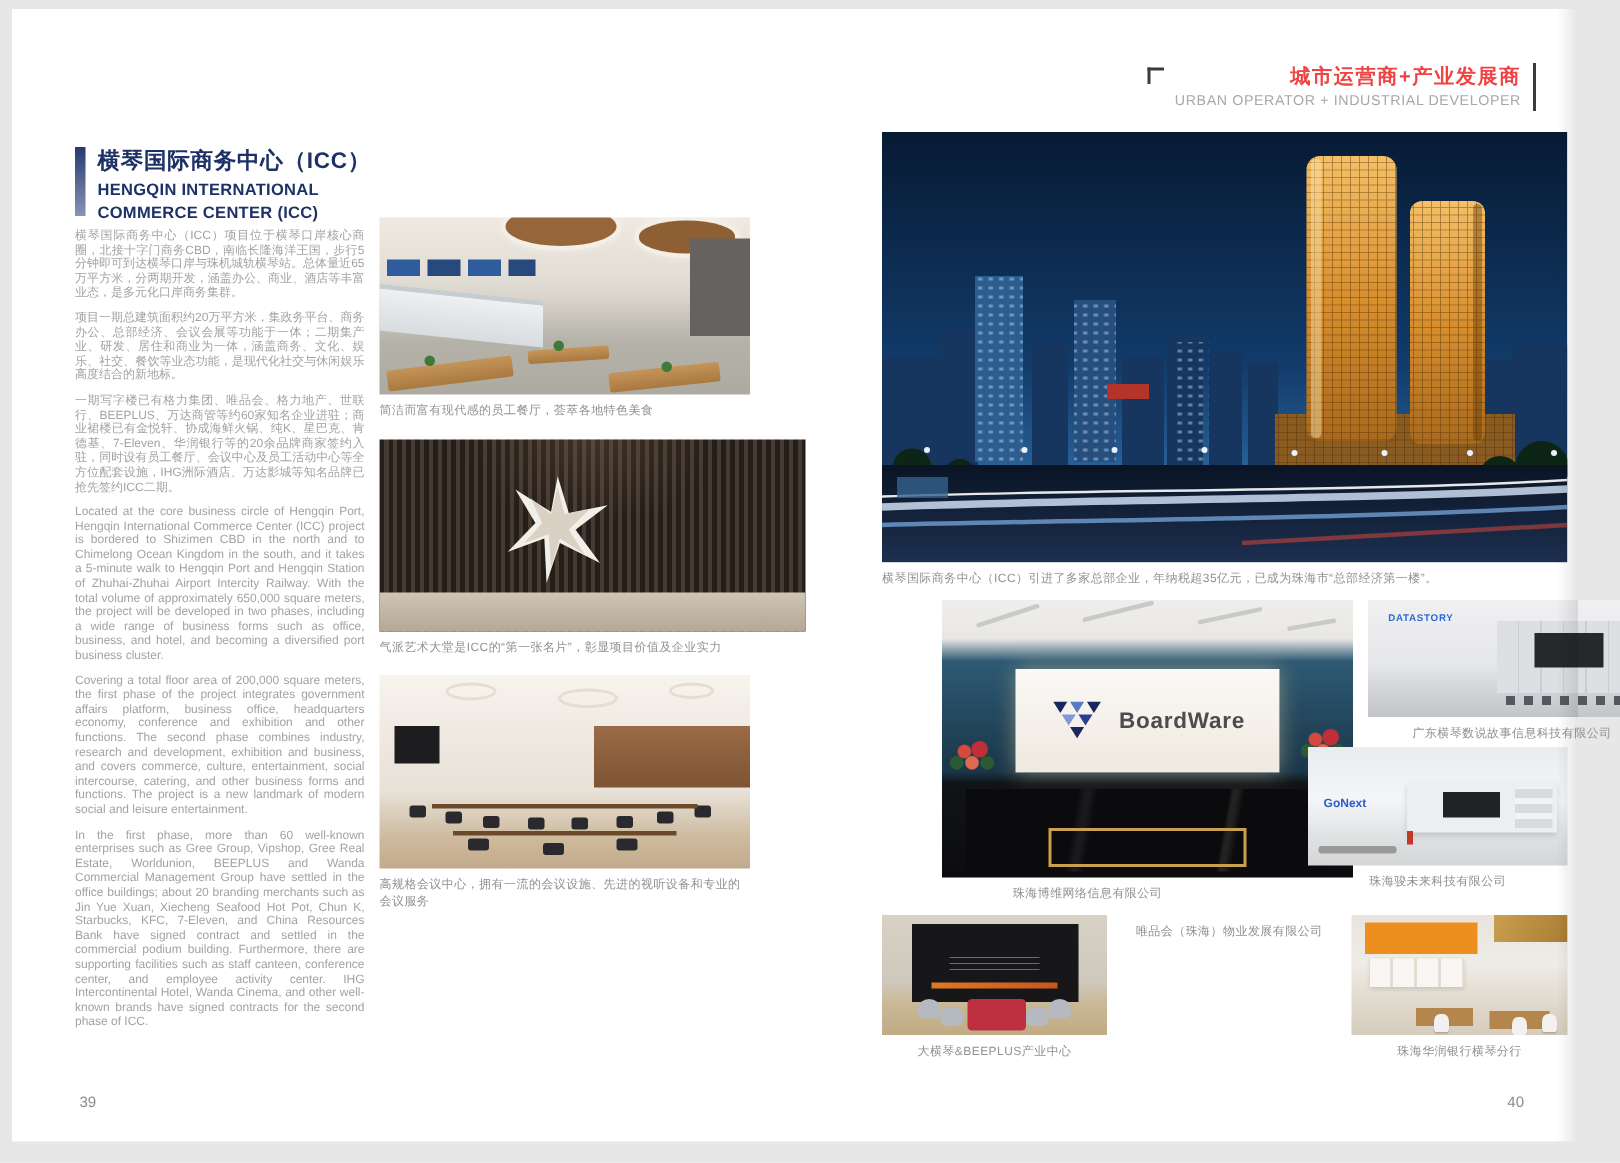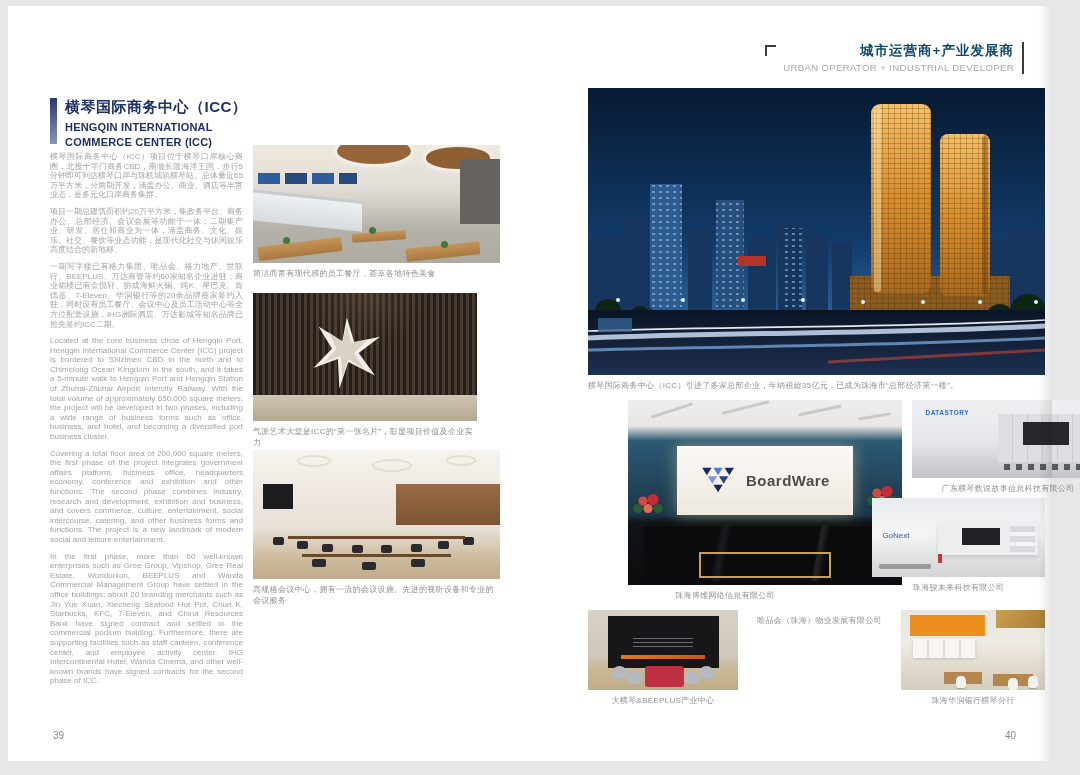--- a/index.html
+++ b/index.html
@@ -4,42 +4,42 @@
 <style>
   * { margin:0; padding:0; box-sizing:border-box; }
   html,body { width:1080px; height:775px; background:#e7e7e7; font-family:"Liberation Sans","DejaVu Sans",sans-serif; overflow:hidden; }
   .page { position:absolute; left:8px; top:6px; width:1044px; height:755px; background:#ffffff; }
   .page::after { content:""; position:absolute; right:0; top:0; width:14px; height:100%; background:linear-gradient(90deg, rgba(0,0,0,0), rgba(0,0,0,0.10)); }
 
   
   .hdr { position:absolute; right:28px; top:36px; display:flex; align-items:flex-start; }
   .bracket { width:11px; height:11px; border-top:2px solid #3c3c3c; border-left:2px solid #3c3c3c; margin:3px 7px 0 0; }
   .hdr-txt { text-align:right; }
-  .hdr-zh { font-size:13.5px; font-weight:bold; color:#0c4a6e; letter-spacing:1px; }
+  .hdr-zh { font-size:13.5px; font-weight:bold; color:#ef4444; letter-spacing:1px; }
   .hdr-en { font-size:9.5px; color:#a8a8a8; letter-spacing:0.4px; margin-top:2px; }
   .vrule { width:2px; height:32px; background:#3c3c3c; margin-left:8px; }
 
   
   .titleblock { position:absolute; left:42px; top:92px; display:flex; }
   .titlebar { width:7px; height:46px; background:linear-gradient(180deg,#273a6e,#8a93b8); margin-right:8px; }
   .title-zh { font-size:15px; font-weight:bold; color:#1e3166; letter-spacing:0.5px; }
   .title-en { font-size:11px; font-weight:bold; color:#1e3166; line-height:1.35; margin-top:3px; letter-spacing:0.2px; }
 
   
   .text-col { position:absolute; left:42px; top:146px; width:193px; }
   .text-col p { font-size:8px; line-height:1.2; color:#a3a3a3; text-align:justify; margin-bottom:7px; }
 
   
   figure { position:absolute; }
   .photo { position:relative; overflow:hidden; width:100%; }
   figcaption { font-size:8px; color:#919191; margin-top:5px; letter-spacing:0.3px; }
   .cap-c { text-align:center; }
 
   .lf1 { left:245px; top:139px; width:247px; }
-  .lf2 { left:245px; top:287px; width:224px; }
+  .lf2 { left:245px; top:287px; width:284px; }
   .lf3 { left:245px; top:444px; width:247px; }
   .lf1 .photo { height:118px; } .lf2 .photo { height:128px; } .lf3 .photo { height:129px; }
 
   .hero { left:580px; top:82px; width:457px; }
   .hero .photo { height:287px; }
   .bw { left:580px; top:394px; width:274px; }
   .bw .photo { height:185px; }
   .ds { left:904px; top:394px; width:192px; }
   .ds .photo { height:78px; }
   .gn { left:864px; top:492px; width:173px; }
@@ -89,21 +89,21 @@
 
   
   .dsp { background:linear-gradient(180deg,#f0f0f2 0%, #e6e7ea 55%, #cfd1d4 80%, #c3c5c8 100%); }
   .dsp .logo { left:7%; top:12%; font-size:6.5px; font-weight:bold; color:#2b6bd6; letter-spacing:0.5px; }
   .dsp .glass { right:0; top:18%; width:55%; height:62%; background:repeating-linear-gradient(90deg,#dddfe2 0 14px,#c9ccd1 14px 15px); }
   .dsp .screen { right:18%; top:28%; width:24%; height:30%; background:#26282c; }
   .dsp .chairs { left:48%; bottom:10%; width:40%; height:8%; background:repeating-linear-gradient(90deg,#55585e 0 6px,transparent 6px 12px); }
 
   
   .gnp { background:linear-gradient(180deg,#e9ecef 0%, #f4f5f6 45%, #dfe0e2 78%, #d4d5d7 100%); }
-  .gnp .logo { left:6%; top:42%; font-size:8px; font-weight:normal; color:#2a5cc8; }
+  .gnp .logo { left:6%; top:42%; font-size:8px; font-weight:bold; color:#2a5cc8; }
   .gnp .wall { right:4%; top:30%; width:58%; height:42%; background:#eceef0; box-shadow:0 2px 4px #0002; }
   .gnp .screen { right:26%; top:38%; width:22%; height:22%; background:#202226; }
   .gnp .frames { right:6%; top:34%; width:14%; height:34%; background:repeating-linear-gradient(0deg,#d8dadd 0 6px,#f2f3f4 6px 10px); }
   .gnp .ext { left:38%; bottom:18%; width:4px; height:9px; background:#c0392b; }
   .gnp .bench { left:4%; bottom:10%; width:30%; height:5px; background:#9a9a98; border-radius:2px; }
 
   
   .bee { background:linear-gradient(180deg,#d8d2c6 0%, #cfc9bd 55%, #cab795 75%, #c0ab85 100%); }
   .bee .blackwall { left:13%; top:8%; width:74%; height:64%; background:#17171a; }
   .bee .lines { left:30%; top:34%; width:40%; height:12%; background:repeating-linear-gradient(0deg,#6a6a70 0 1px,transparent 1px 4px); }

